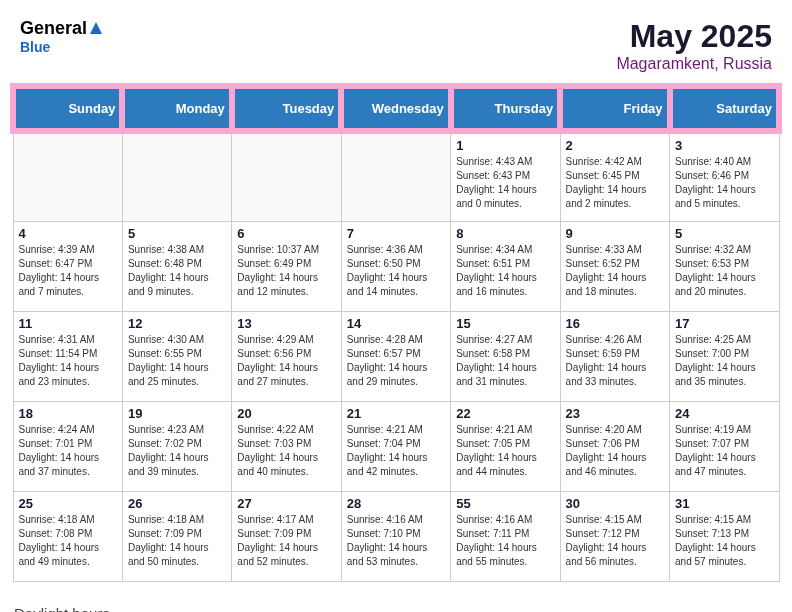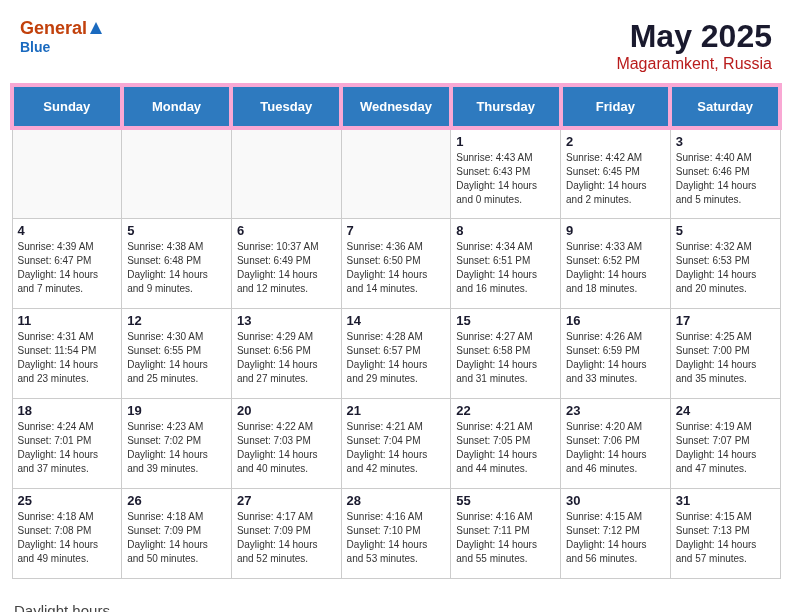--- a/index.html
+++ b/index.html
@@ -17,56 +17,56 @@
       padding: 8px 10px 6px 10px;
     }
     .logo {
       display: flex;
       flex-direction: column;
       align-items: flex-start;
     }
     .logo-text-general {
       font-size: 18px;
       font-weight: bold;
-      color: #c2410c;
+      color: #000000;
     }
     .logo-text-blue {
       font-size: 14px;
       font-weight: bold;
       color: #1a6abf;
     }
     .logo-row {
       display: flex;
       align-items: center;
     }
     .title-area {
       text-align: right;
     }
     .title-month {
       font-size: 32px;
       font-weight: bold;
       color: #1a1a2e;
     }
     .title-location {
       font-size: 16px;
-      color: #b91c1c;
+      color: #701a75;
     }
     .calendar {
       width: 100%;
       border-collapse: collapse;
       margin-top: 4px;
     }
     .calendar th {
       background-color: #2e7abf;
       color: #fff;
       font-size: 13px;
       font-weight: bold;
       padding: 12px 4px;
-      text-align: center;
-      border: 4px solid #f9a8d4;
+      text-align: right;
+      border: 6px solid #f9a8d4;
     }
     .calendar td {
       vertical-align: top;
       border: 1px solid #ccc;
       padding: 4px 5px;
       font-size: 10.5px;
       color: #222;
       width: 14.28%;
       height: 90px;
       background: #fff;

